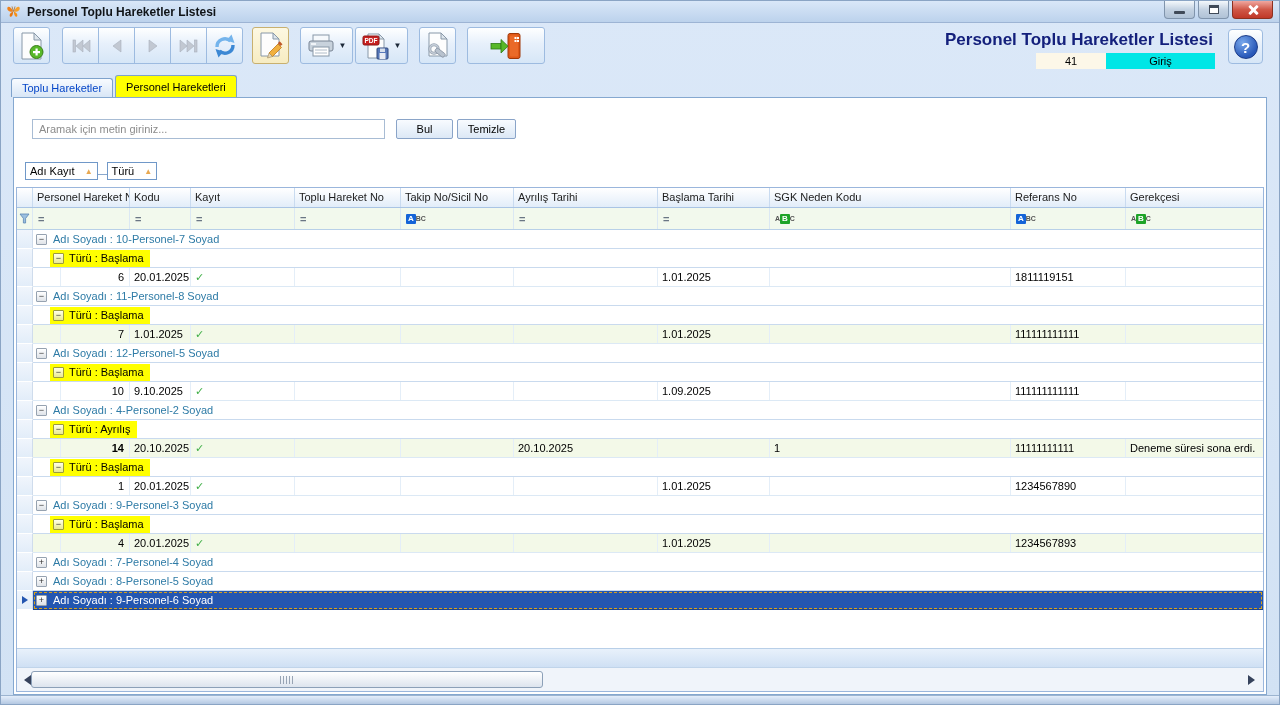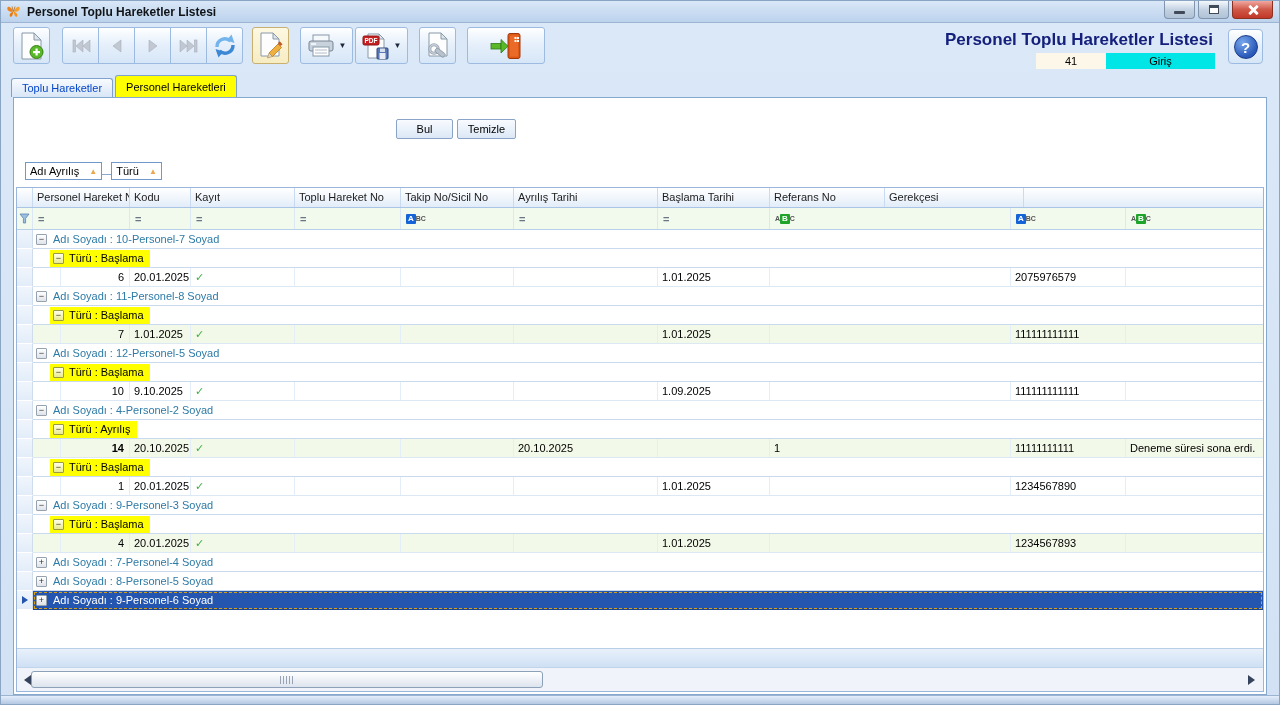--- a/index.html
+++ b/index.html
@@ -307,45 +307,47 @@
   <div class="help-btn">
     <div class="help-circle">?</div>
   </div>
 
   <div class="tabs">
     <div class="tab inactive">Toplu Hareketler</div>
     <div class="tab active">Personel Hareketleri</div>
   </div>
 
   <div class="panel">
+    <input class="search-input" type="text" placeholder="Aramak için metin giriniz..." style="">
     <button class="btn btn-find">Bul</button>
     <button class="btn btn-clear">Temizle</button>
 
     <div class="groupby">
       <div class="gb-box">
-        <span class="lbl">Adı Ayrılış</span>
+        <span class="lbl">Adı Kayıt</span>
         <span class="sort">▲</span>
       </div>
       <div class="gb-link"></div>
       <div class="gb-box">
         <span class="lbl">Türü</span>
         <span class="sort">▲</span>
       </div>
     </div>
 
     <div class="grid">
       <div class="grid-header">
         <div class="gutter-head"></div>
       <div class="col-header" style="width: 97px; flex: 0 0 97px;">Personel Hareket No</div>
           <div class="col-header" style="width: 61px; flex: 0 0 61px;">Kodu</div>
           <div class="col-header" style="width: 104px; flex: 0 0 104px;">Kayıt</div>
           <div class="col-header" style="width: 106px; flex: 0 0 106px;">Toplu Hareket No</div>
           <div class="col-header" style="width: 113px; flex: 0 0 113px;">Takip No/Sicil No</div>
           <div class="col-header" style="width: 144px; flex: 0 0 144px;">Ayrılış Tarihi</div>
           <div class="col-header" style="width: 112px; flex: 0 0 112px;">Başlama Tarihi</div>
+          <div class="col-header" style="width: 241px; flex: 0 0 241px;">SGK Neden Kodu</div>
           <div class="col-header" style="width: 115px; flex: 0 0 115px;">Referans No</div>
           <div class="col-header" style="width: 139px; flex: 0 0 139px;">Gerekçesi</div>
         </div>
       <div class="filter-row">
         <div class="filter-gutter">
           <svg width="11" height="11" viewBox="0 0 11 11">
             <polygon points="1,1 10,1 6.6,5.4 6.6,10 4.4,10 4.4,5.4" fill="#9cc0e0" stroke="#5c86b4" stroke-width="0.8"></polygon>
           </svg>
         </div>
       <div class="filter-cell" style="width: 97px; flex: 0 0 97px;">
@@ -416,21 +418,21 @@
             <div class="row-content">
               <div class="indent28"></div>
               <div class="cell num" style="width: 69px; flex: 0 0 69px;">6</div>
               <div class="cell" style="width: 61px; flex: 0 0 61px;">20.01.2025</div>
               <div class="cell" style="width: 104px; flex: 0 0 104px;"><div class="check">✓</div>Onaylandı</div>
               <div class="cell" style="width: 106px; flex: 0 0 106px;"></div>
               <div class="cell" style="width: 113px; flex: 0 0 113px;"></div>
               <div class="cell" style="width: 144px; flex: 0 0 144px;"></div>
               <div class="cell" style="width: 112px; flex: 0 0 112px;">1.01.2025</div>
               <div class="cell" style="width: 241px; flex: 0 0 241px;"></div>
-              <div class="cell" style="width: 115px; flex: 0 0 115px;">2075976579</div>
+              <div class="cell" style="width: 115px; flex: 0 0 115px;">1811119151</div>
               <div class="cell" style="width: 139px; flex: 0 0 139px;"></div>
             </div>
           </div>
           <div class="grid-row group">
             <div class="gutter-cell"></div>
             <div class="row-content">
               <div class="expand-box" style="margin-left: 3px;">−</div>
               <div class="g1-label">Adı Soyadı : 11-Personel-8 Soyad</div>
             </div>
           </div>

